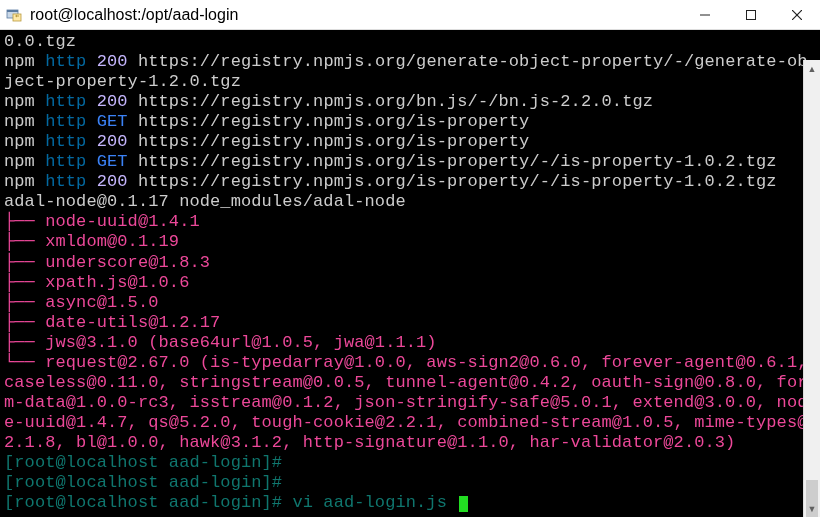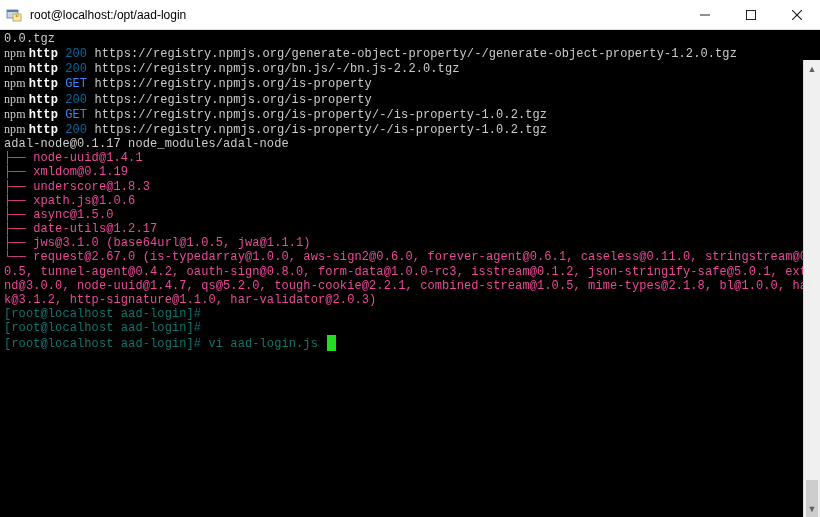--- a/index.html
+++ b/index.html
@@ -2,34 +2,34 @@
 <html><head>
 <meta charset="utf-8">
 <style>
   * { margin: 0; padding: 0; box-sizing: border-box; }
   html, body { width: 820px; height: 517px; overflow: hidden; font-family: "Segoe UI", Tahoma, sans-serif; background: #fff; }
   .titlebar {
     height: 30px; background: #fff; display: flex; align-items: center;
     border-bottom: 1px solid #ddd;
   }
   .titlebar .icon { width: 28px; display: flex; align-items: center; justify-content: center; }
-  .titlebar .title { flex: 0 0 auto; font-size: 12px; color: #000; padding-left: 2px; }
+  .titlebar .title { flex: 0 0 auto; font-size: 16px; color: #000; padding-left: 2px; }
   .titlebar .spacer { flex: 1; }
   .titlebar .btn { width: 46px; height: 30px; display: flex; align-items: center; justify-content: center; }
   .titlebar .btn svg { display: block; }
   .terminal {
     background: #000; color: #ccc; width: 820px; height: 487px;
     padding: 2px 4px 0 4px; font-family: Consolas, "Liberation Mono", monospace;
-    font-size: 12px; line-height: 1.18; letter-spacing: 0.1px;
+    font-size: 17px; line-height: 1.18; letter-spacing: 0.1px;
     white-space: pre-wrap; word-break: break-all;
   }
   .terminal .line { display: block; }
-  .npm { color: #ccc; font-family: Liberation Serif, serif; }
-  .http { color: #ffffff; font-weight: bold; }
-  .m200 { color: #0369a1; }
+  .npm { color: #ccc; }
+  .http { color: #0369a1; }
+  .m200 { color: #c4b5fd; }
   .mGET { color: #3b82f6; }
   .url { color: #ccc; }
   .tree { color: #ec4899; }
   .prompt { color: #0f766e; }
   .cursor {
     display: inline-block; width: 9px; height: 16px;
     background: #22dd22; vertical-align: text-bottom; margin-left: 2px;
   }
   .scrollbar {
     position: absolute; right: 0; top: 30px; bottom: 0; width: 17px;

